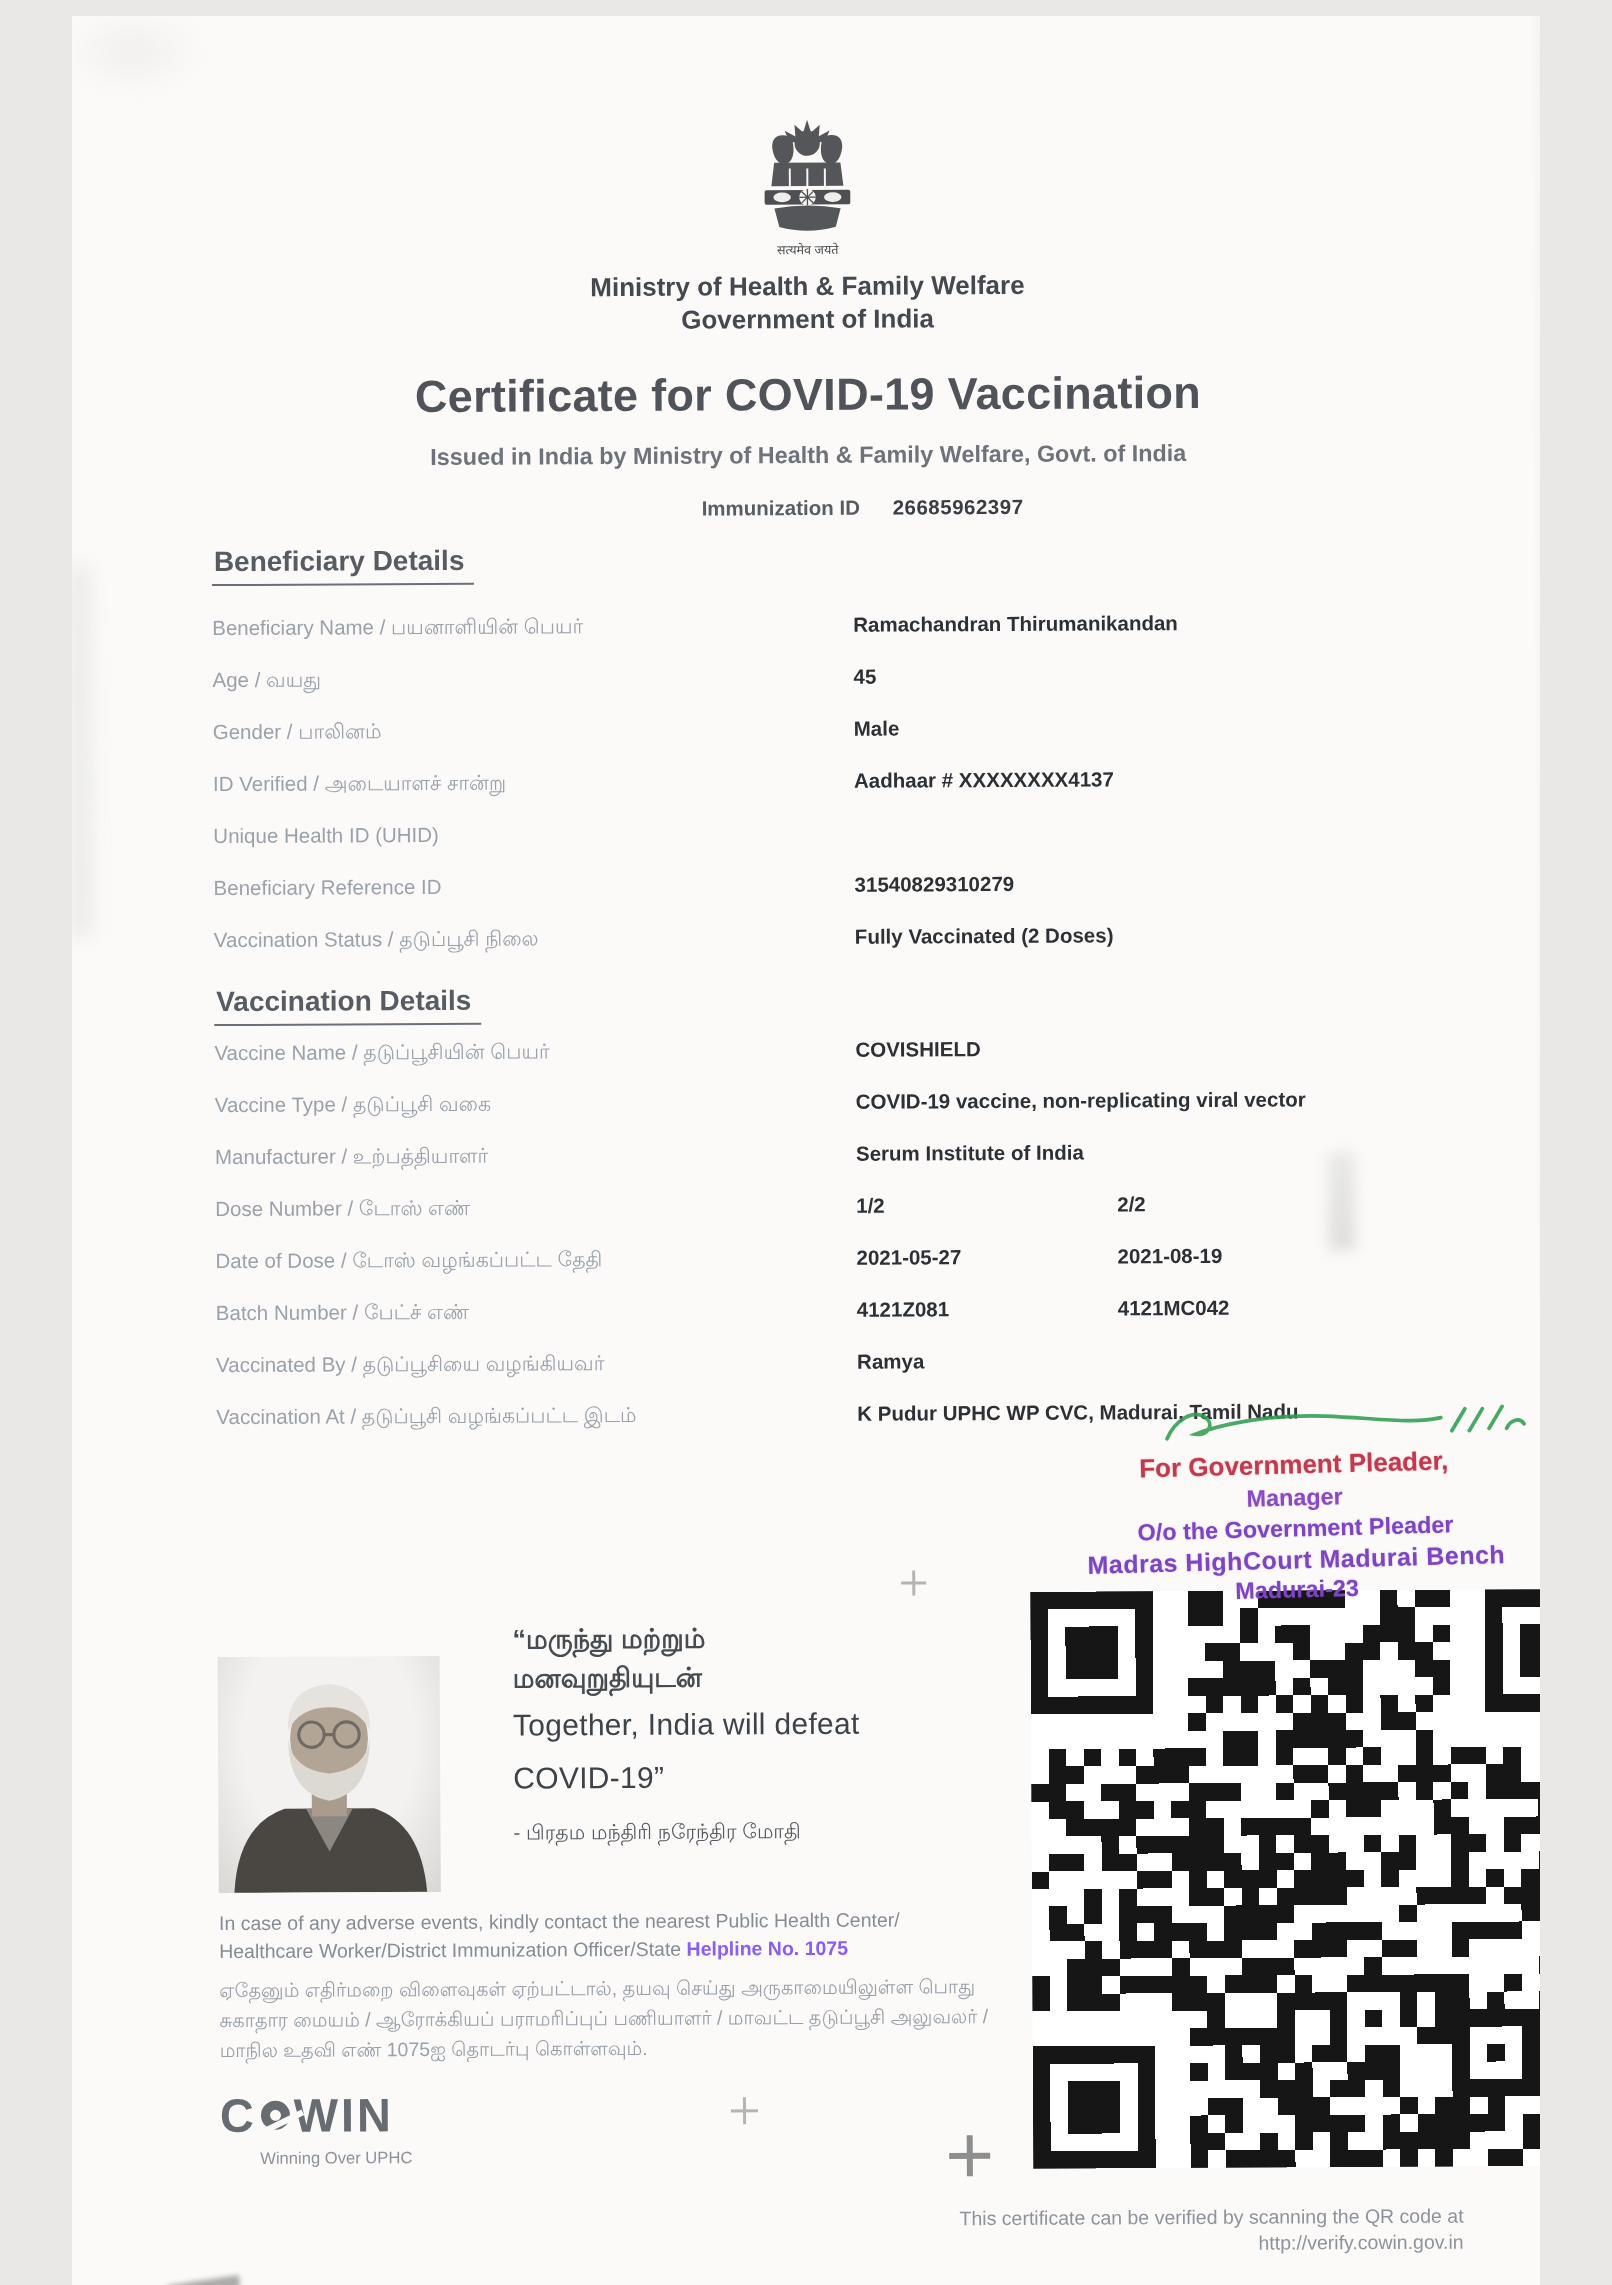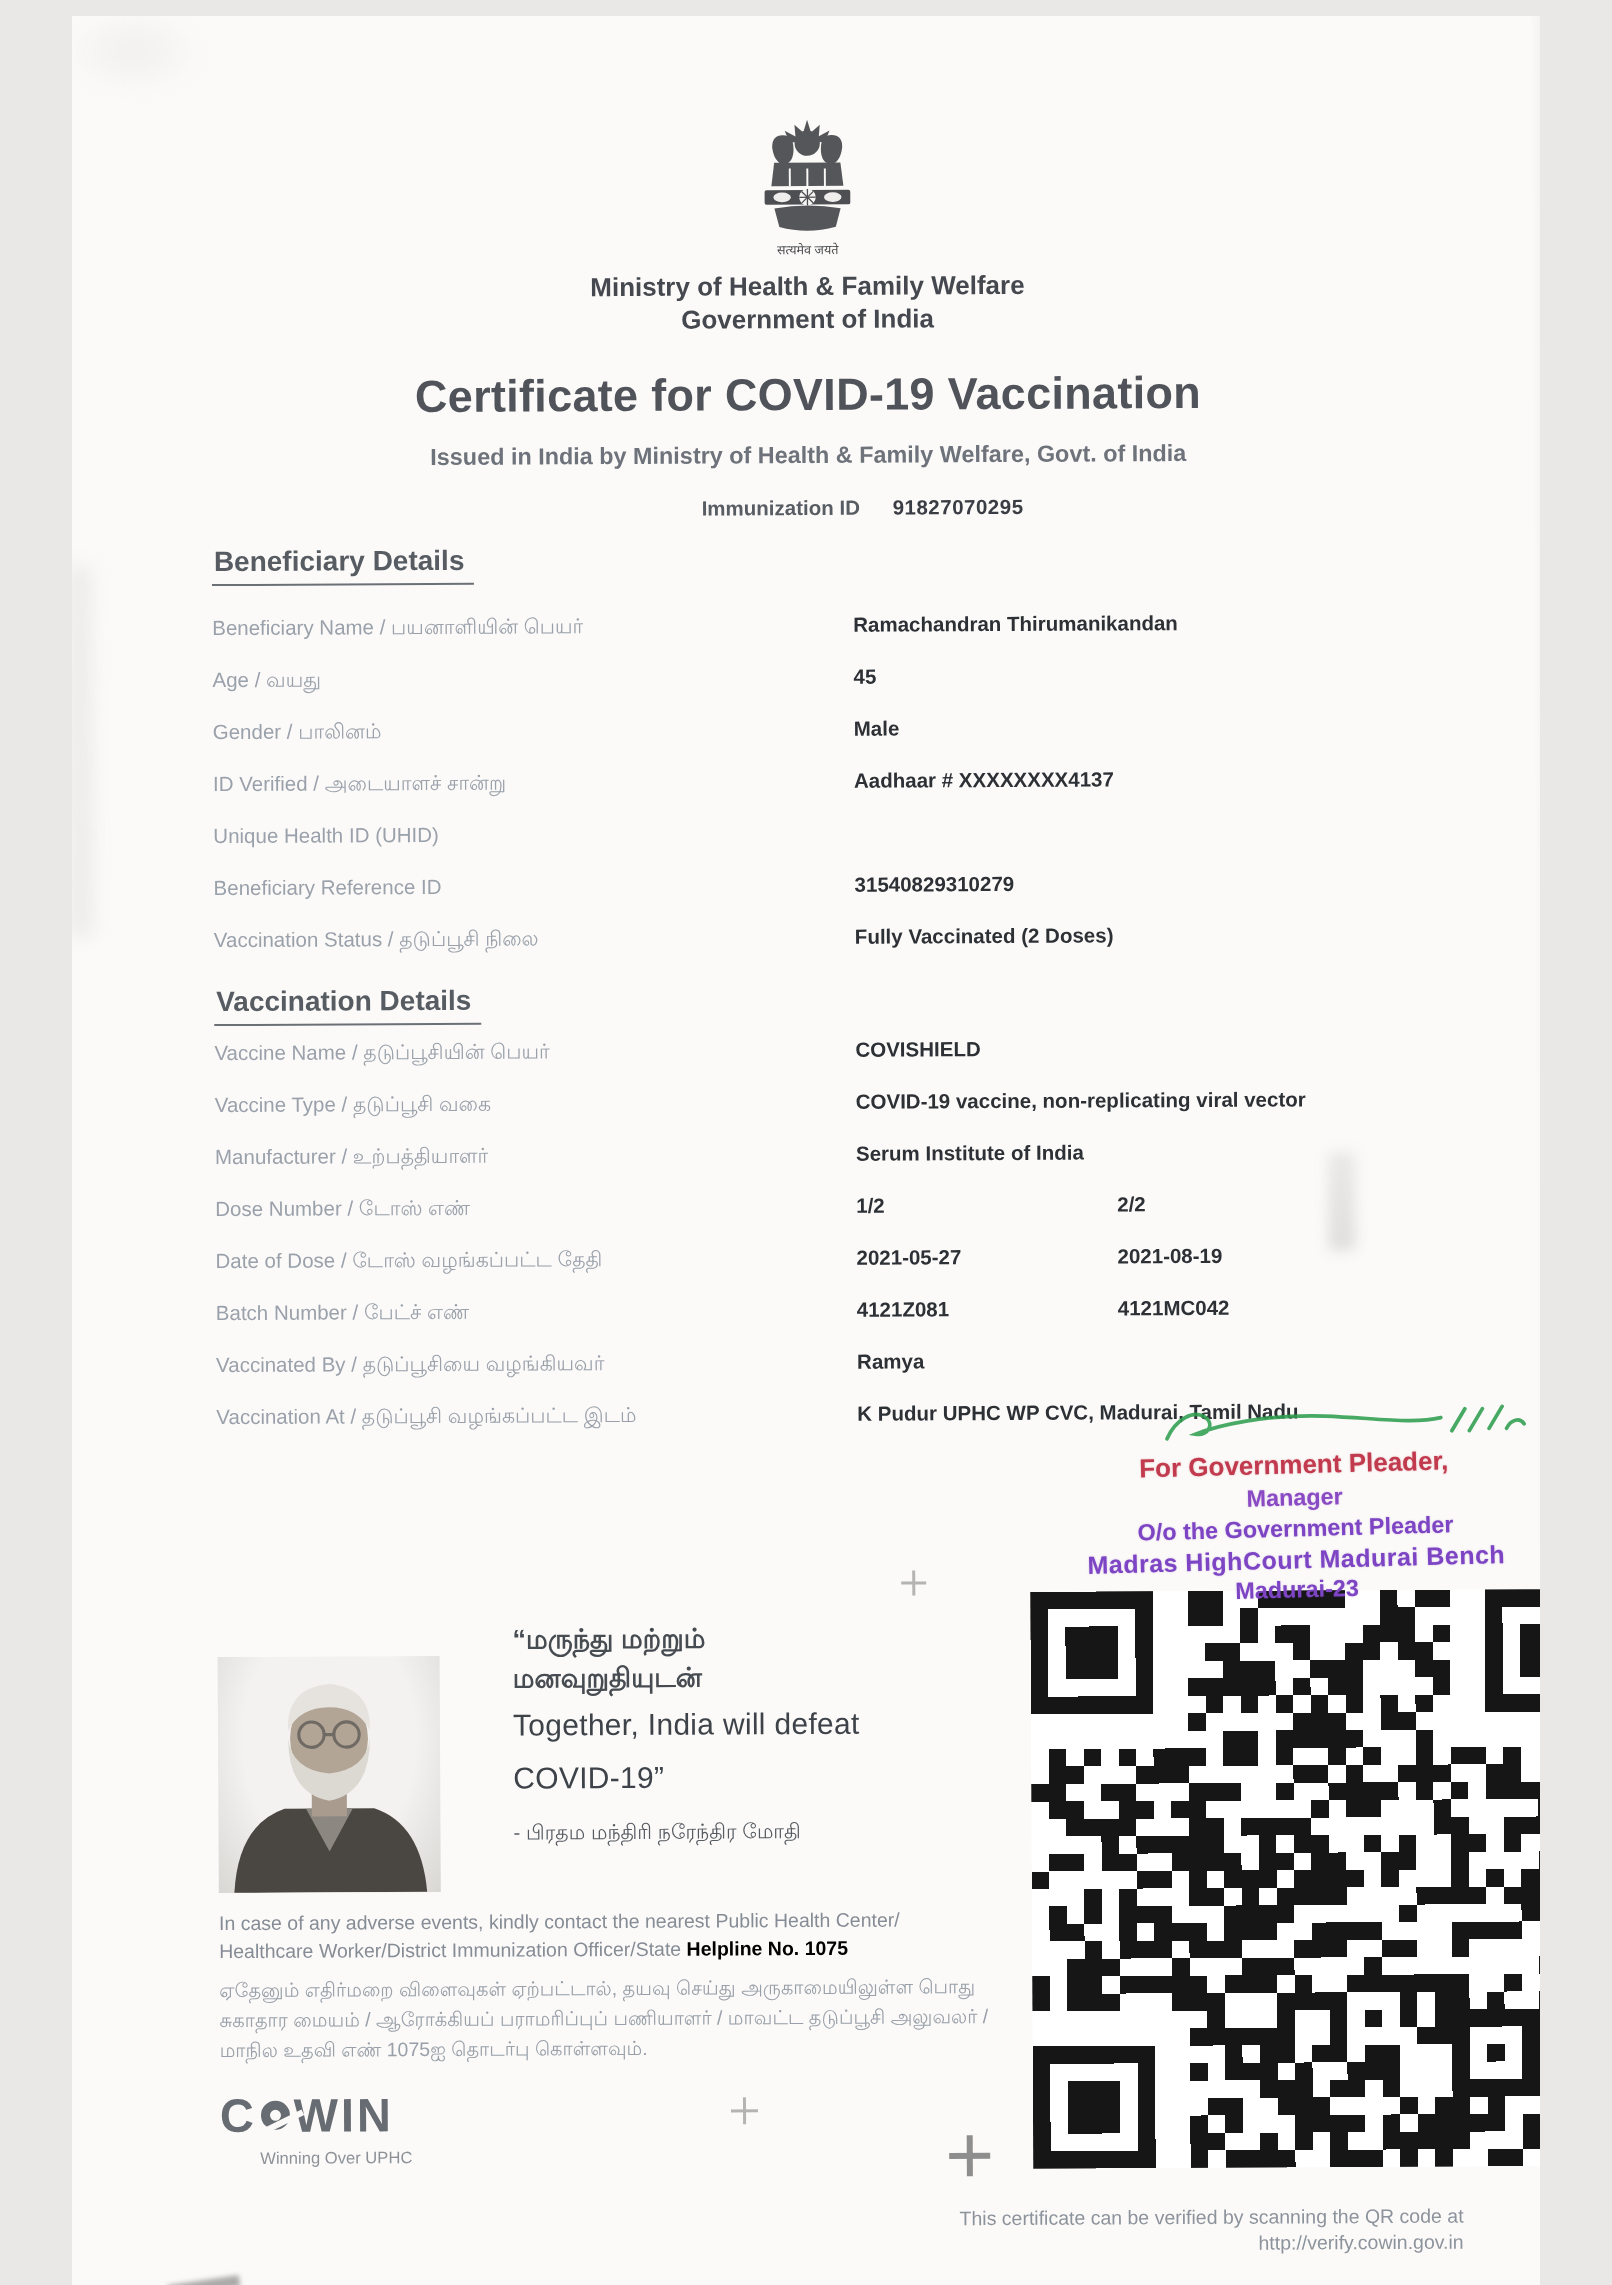--- a/index.html
+++ b/index.html
@@ -50,21 +50,21 @@
   .photo { position:absolute; left:137px; top:1638px; width:222px; height:236px;
     background:radial-gradient(ellipse at 50% 35%, #f3f2f1 55%, #d9d7d3 100%); overflow:hidden; }
   .campaign { position:absolute; left:432px; top:1603px; width:575px; }
   .q-ta { font-size:27px; font-weight:bold; color:#474c52; line-height:39px; }
   .q-en { font-size:30px; color:#3e434a; line-height:53px; letter-spacing:0.3px; }
   .q-en:first-of-type { margin-top:5.9px; }
   .q-attr { font-size:20.5px; color:#565b62; margin-top:15.6px; }
 
   
   .adverse-en { position:absolute; left:137px; top:1890px; font-size:19.5px; color:#868c95; line-height:28px; }
-  .adverse-en b { color:#000000; }
+  .adverse-en b { color:#8b5cf6; }
   .adverse-ta { position:absolute; left:137px; top:1956px; font-size:19.5px; color:#99a0a9; line-height:30px; width:800px; }
   .cowin { position:absolute; left:137px; top:2069px; display:flex; align-items:center; color:#676c72; }
   .cowin-c, .cowin-win { font-size:47px; font-weight:bold; letter-spacing:2.9px; }
   .cowin-o { width:29px; height:29px; border:9.8px solid #676c72; border-radius:50%; display:inline-block; margin:0 3.9px; position:relative; }
   .cowin-o::after { content:""; position:absolute; left:-7.8px; top:8.8px; width:43px; height:5.9px; background:#fbfaf8; transform:rotate(-26deg); }
   .cowin-tagline { position:absolute; left:177px; top:2130px; font-size:16.6px; color:#8d9299; }
   .verify { position:absolute; right:88px; top:2190px; text-align:right; font-size:19.5px; color:#8d939c; line-height:26px; }
 
   
   .mark { position:absolute; }
@@ -111,21 +111,21 @@
         </g>
         <path d="M26 97 Q60 91 94 97 L89 116 Q60 124 31 116 Z" fill="#55565a"></path>
         <text x="60" y="144" text-anchor="middle" font-size="13" fill="#4b4c50">सत्यमेव जयते</text>
       </svg>
       <div class="ministry">Ministry of Health &amp; Family Welfare</div>
       <div class="ministry">Government of India</div>
       <h1 class="title">Certificate for COVID-19 Vaccination</h1>
       <div class="subtitle">Issued in India by Ministry of Health &amp; Family Welfare, Govt. of India</div>
       <div class="certid">
         <span class="certid-label">Immunization ID</span>
-        <span class="certid-value">91827070295</span>
+        <span class="certid-value">26685962397</span>
       </div>
     </div>
 
     <h2 class="section-heading" style="top:527px">Beneficiary Details</h2>
     <div class="rows" style="top:597px">
       <div class="row">
         <div class="lbl">Beneficiary Name / பயனாளியின் பெயர்</div>
         <div class="val w">Ramachandran Thirumanikandan</div>
       </div>
       <div class="row">

